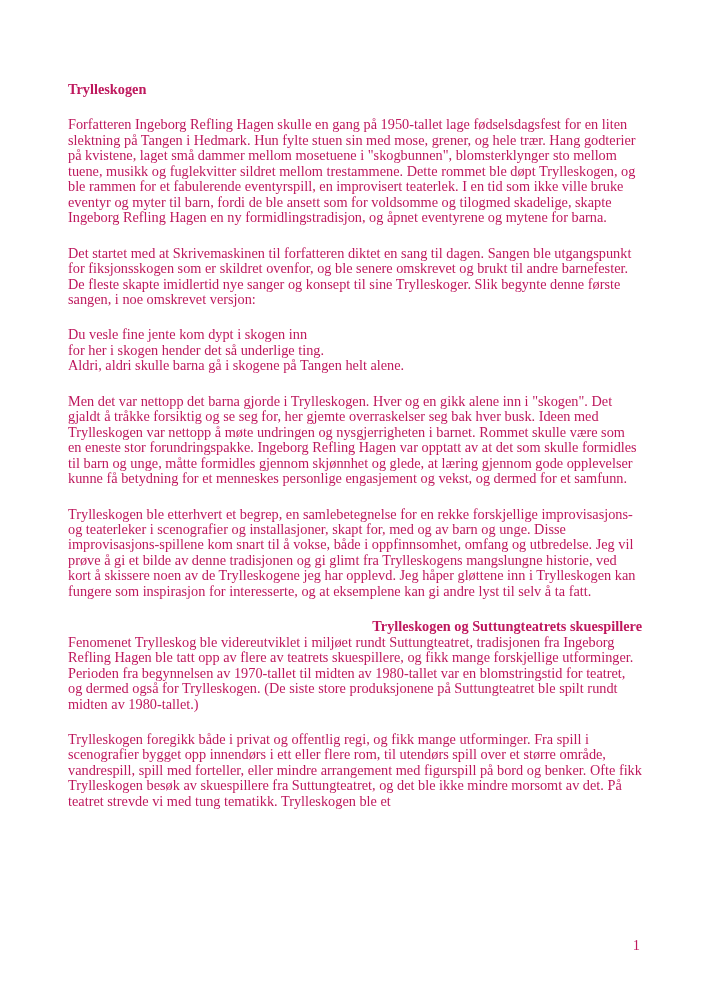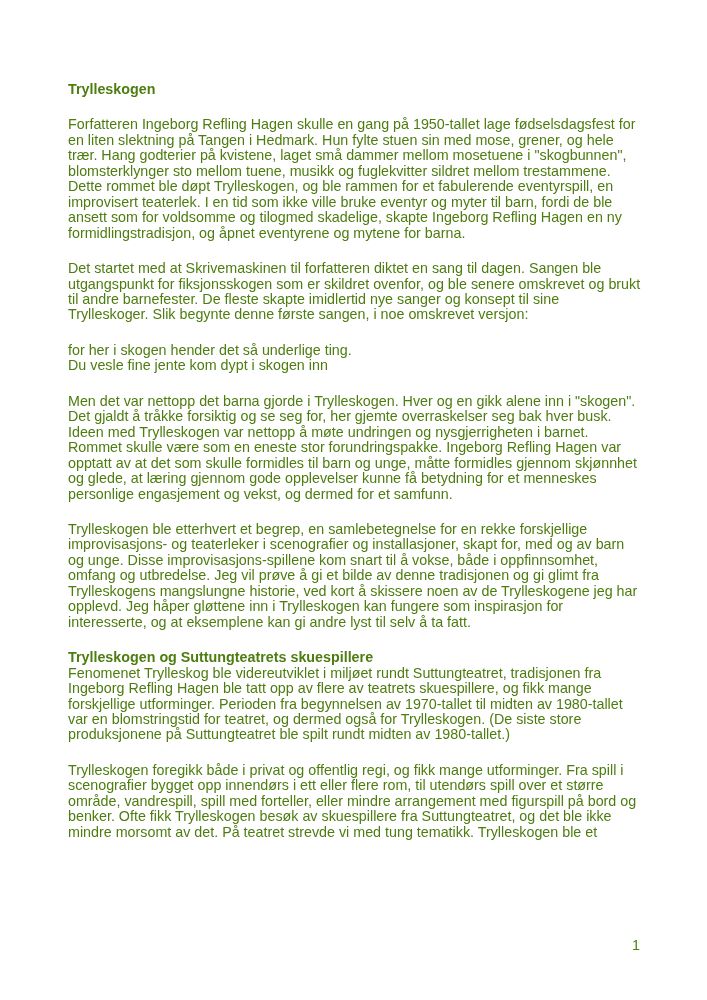--- a/index.html
+++ b/index.html
@@ -5,42 +5,43 @@
   html, body {
     margin: 0;
     padding: 0;
     background: #ffffff;
   }
   .page {
     position: relative;
     width: 707px;
     height: 1000px;
     background: #ffffff;
-    color: #4d7c0f;
-    font-family: Liberation Sans, sans-serif;
+    color: #be185d;
+    font-family: Liberation Serif, serif;
     font-size: 14.3px;
     line-height: 15.45px;
     overflow: hidden;
   }
   .content {
     position: absolute;
     left: 68px;
     top: 82px;
     width: 574px;
     text-align: left;
   }
   .content p,
   .content .block {
     margin: 0 0 20px 0;
     padding: 0;
   }
   .bold { font-weight: bold; }
   .section-heading {
     margin: 0;               
     font-weight: bold;
+    text-align: right;
   }
   .verse {
     padding-left: 75px;      
   }
   .page-number {
     position: absolute;
     top: 938px;
     right: 67px;
     font-size: 14.3px;
     line-height: 15.45px;
@@ -54,22 +55,23 @@
 
     <div class="block">
       <div class="bold">Trylleskogen</div>
     </div>
 
     <p>Forfatteren Ingeborg Refling Hagen skulle en gang på 1950-tallet lage fødselsdagsfest for en liten slektning på Tangen i Hedmark. Hun fylte stuen sin med mose, grener, og hele trær. Hang godterier på kvistene, laget små dammer mellom mosetuene i "skogbunnen", blomsterklynger sto mellom tuene, musikk og fuglekvitter sildret mellom trestammene. Dette rommet ble døpt Trylleskogen, og ble rammen for et fabulerende eventyrspill, en improvisert teaterlek. I en tid som ikke ville bruke eventyr og myter til barn, fordi de ble ansett som for voldsomme og tilogmed skadelige, skapte Ingeborg Refling Hagen en ny formidlingstradisjon, og åpnet eventyrene og mytene for barna.</p>
 
     <p>Det startet med at Skrivemaskinen til forfatteren diktet en sang til dagen. Sangen ble utgangspunkt for fiksjonsskogen som er skildret ovenfor, og ble senere omskrevet og brukt til andre barnefester. De fleste skapte imidlertid nye sanger og konsept til sine Trylleskoger. Slik begynte denne første sangen, i noe omskrevet versjon:</p>
 
     <div class="block verse">
+      <div>Du vesle fine jente kom dypt i skogen inn</div>
       <div>for her i skogen hender det så underlige ting.</div>
-      <div>Du vesle fine jente kom dypt i skogen inn</div>
+      <div>Aldri, aldri skulle barna gå i skogene på Tangen helt alene.</div>
     </div>
 
     <p>Men det var nettopp det barna gjorde i Trylleskogen. Hver og en gikk alene inn i "skogen". Det gjaldt å tråkke forsiktig og se seg for, her gjemte overraskelser seg bak hver busk. Ideen med Trylleskogen var nettopp å møte undringen og nysgjerrigheten i barnet. Rommet skulle være som en eneste stor forundringspakke. Ingeborg Refling Hagen var opptatt av at det som skulle formidles til barn og unge, måtte formidles gjennom skjønnhet og glede, at læring gjennom gode opplevelser kunne få betydning for et menneskes personlige engasjement og vekst, og dermed for et samfunn.</p>
 
     <p>Trylleskogen ble etterhvert et begrep, en samlebetegnelse for en rekke forskjellige improvisasjons- og teaterleker i scenografier og installasjoner, skapt for, med og av barn og unge. Disse improvisasjons-spillene kom snart til å vokse, både i oppfinnsomhet, omfang og utbredelse. Jeg vil prøve å gi et bilde av denne tradisjonen og gi glimt fra Trylleskogens mangslungne historie, ved kort å skissere noen av de Trylleskogene jeg har opplevd. Jeg håper gløttene inn i Trylleskogen kan fungere som inspirasjon for interesserte, og at eksemplene kan gi andre lyst til selv å ta fatt.</p>
 
     <div class="section-heading">Trylleskogen og Suttungteatrets skuespillere</div>
 
     <p>Fenomenet Trylleskog ble videreutviklet i miljøet rundt Suttungteatret, tradisjonen fra Ingeborg Refling Hagen ble tatt opp av flere av teatrets skuespillere, og fikk mange forskjellige utforminger. Perioden fra begynnelsen av 1970-tallet til midten av 1980-tallet var en blomstringstid for teatret, og dermed også for Trylleskogen. (De siste store produksjonene på Suttungteatret ble spilt rundt midten av 1980-tallet.)</p>
 

